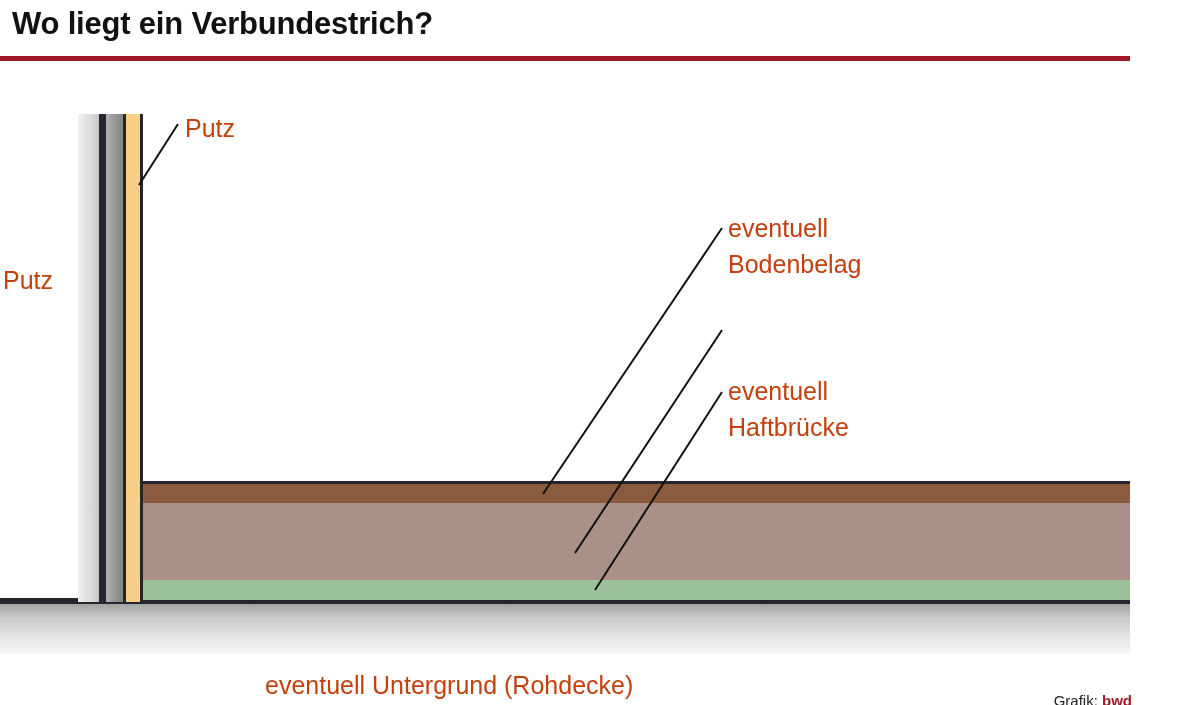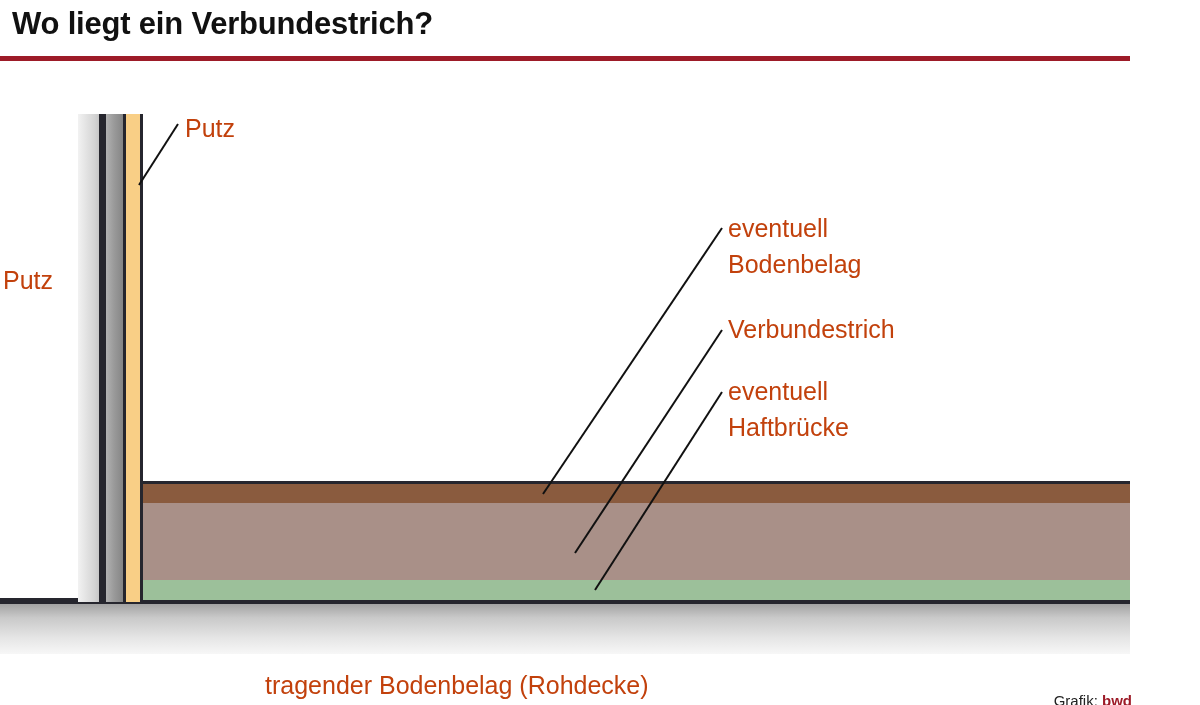--- a/index.html
+++ b/index.html
@@ -136,22 +136,21 @@
       <line x1="722" y1="228" x2="543" y2="494"></line>
       <line x1="722" y1="330" x2="575" y2="553"></line>
       <line x1="722" y1="392" x2="595" y2="590"></line>
     </g>
   </svg>
 
   <div class="lbl lbl-putz">Putz</div>
   <div class="lbl lbl-wand">Putz</div>
   <div class="lbl lbl-belag">eventuell
 Bodenbelag</div>
-  <div class="lbl lbl-estrich">Verbundestrich</div>
   <div class="lbl lbl-haft">eventuell
 Haftbrücke</div>
-  <div class="lbl lbl-untergrund">tragender Bodenbelag (Rohdecke)</div>
+  <div class="lbl lbl-untergrund">eventuell Untergrund (Rohdecke)</div>
 
   <div class="credit">
     <span>Grafik: </span><span class="bwd">bwd</span>
   </div>
 
 </div>
 
 </body></html>

